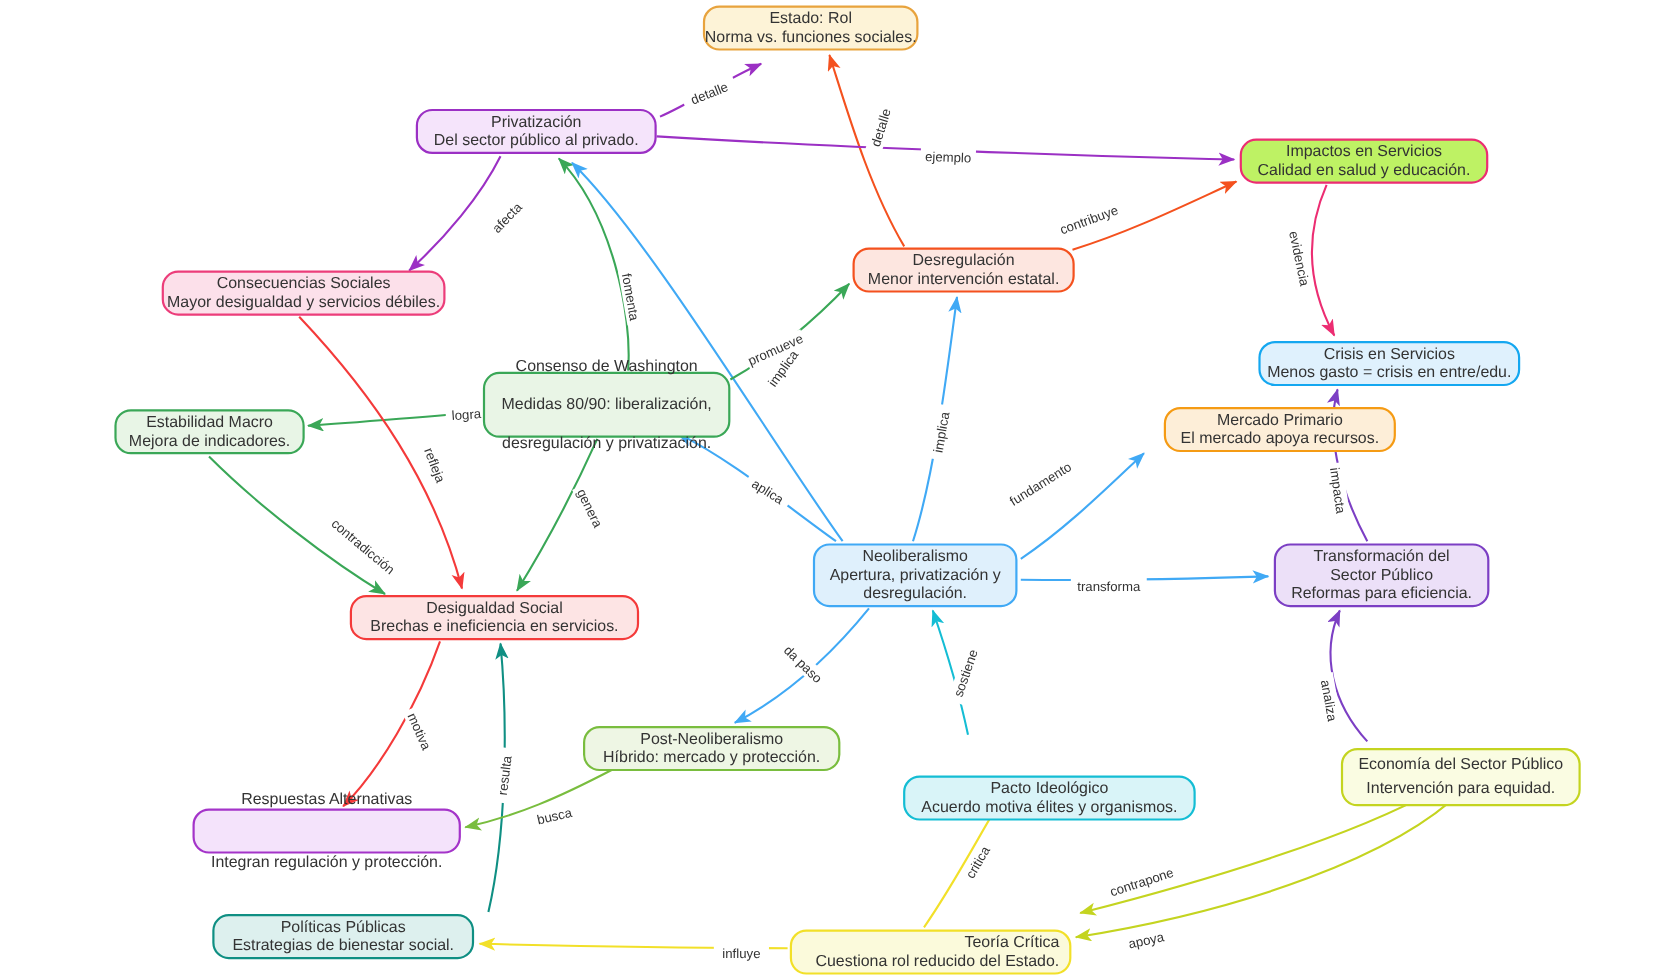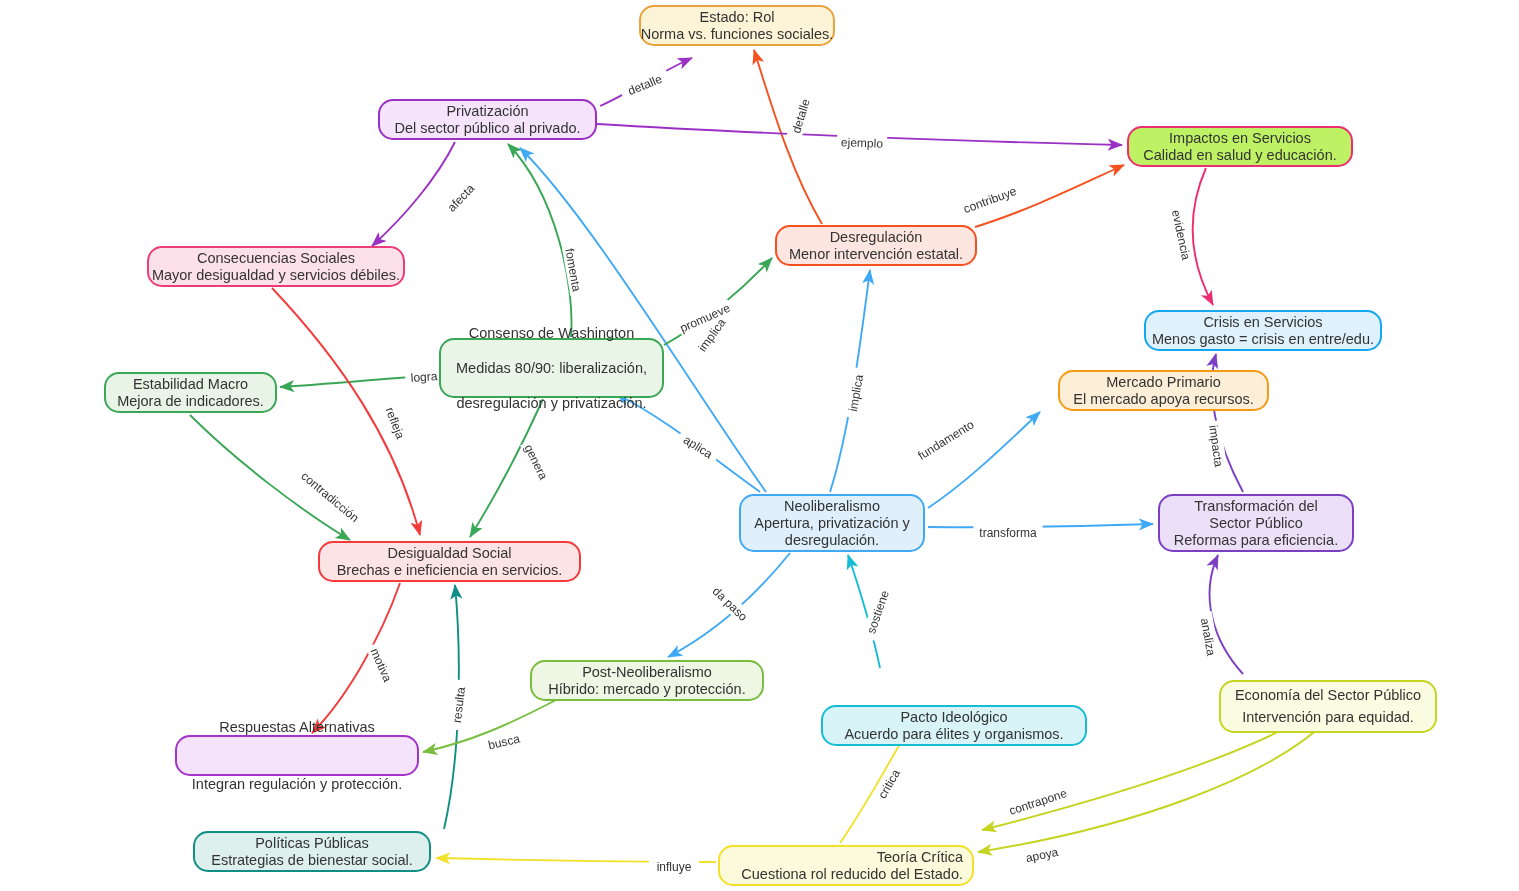--- a/index.html
+++ b/index.html
@@ -270,21 +270,21 @@
       <div class="node" style="left: 318px; top: 541px; width: 263px; height: 41px; border-color: rgb(244, 58, 58); background: rgb(253, 228, 228);">
         <span class="ln">Desigualdad Social</span>
         <span class="ln">Brechas e ineficiencia en servicios.</span>
       </div>
       <div class="node" style="left: 530px; top: 660px; width: 234px; height: 41px; border-color: rgb(121, 189, 62); background: rgb(238, 246, 228);">
         <span class="ln">Post-Neoliberalismo</span>
         <span class="ln">Híbrido: mercado y protección.</span>
       </div>
       <div class="node" style="left: 821px; top: 670px; width: 266px; height: 41px; border-color: rgb(20, 189, 212); background: rgb(217, 244, 248); margin-top: 35px;">
         <span class="ln">Pacto Ideológico</span>
-        <span class="ln">Acuerdo para élites y organismos.</span>
+        <span class="ln">Acuerdo motiva élites y organismos.</span>
       </div>
       <div class="node" style="left: 1219px; top: 680px; width: 218px; height: 53px; border-color: rgb(196, 212, 32); background: rgb(250, 252, 226); justify-content: space-between;">
         <span class="ln">Economía del Sector Público</span>
         <span class="ln">Intervención para equidad.</span>
       </div>
       <div class="node" style="left: 175px; top: 735px; width: 244px; height: 41px; border-color: rgb(164, 52, 201); background: rgb(244, 227, 251); gap: 40px;">
         <span class="ln">Respuestas Alternativas</span>
         <span class="ln">Integran regulación y protección.</span>
       </div>
       <div class="node" style="left: 193px; top: 831px; width: 238px; height: 41px; border-color: rgb(15, 143, 131); background: rgb(221, 240, 238); align-items: center;">

